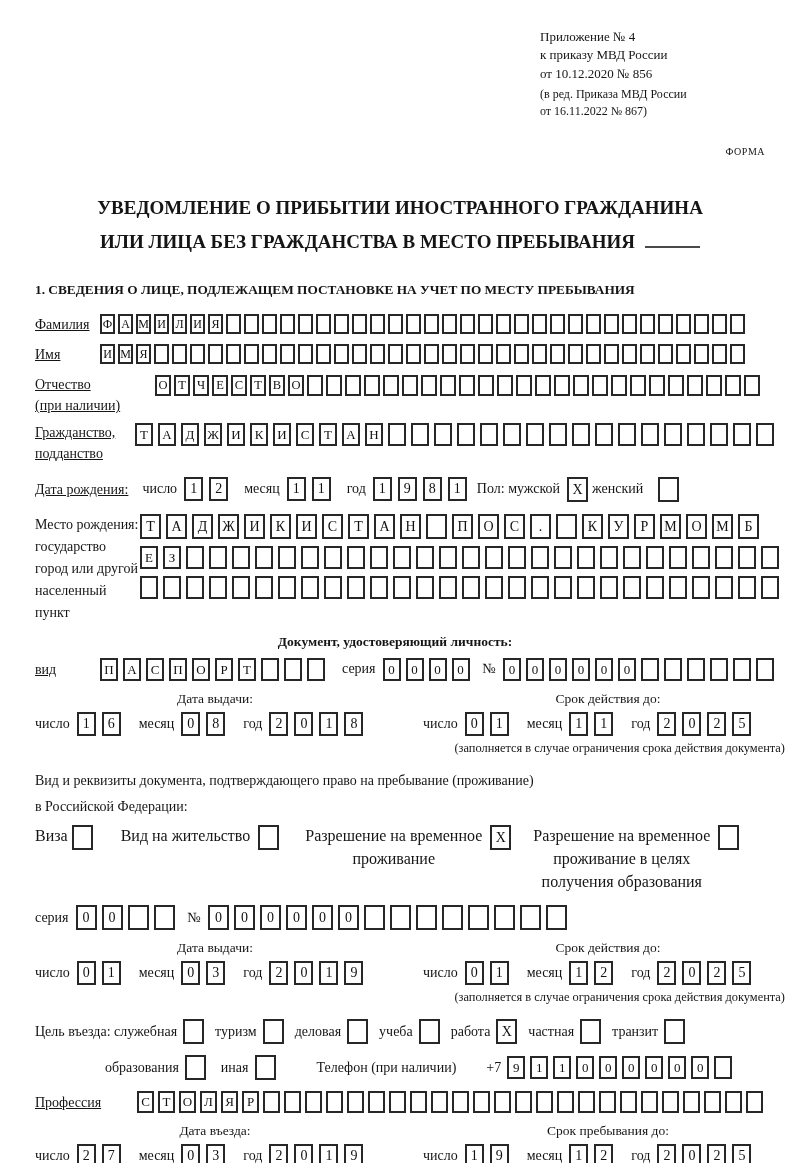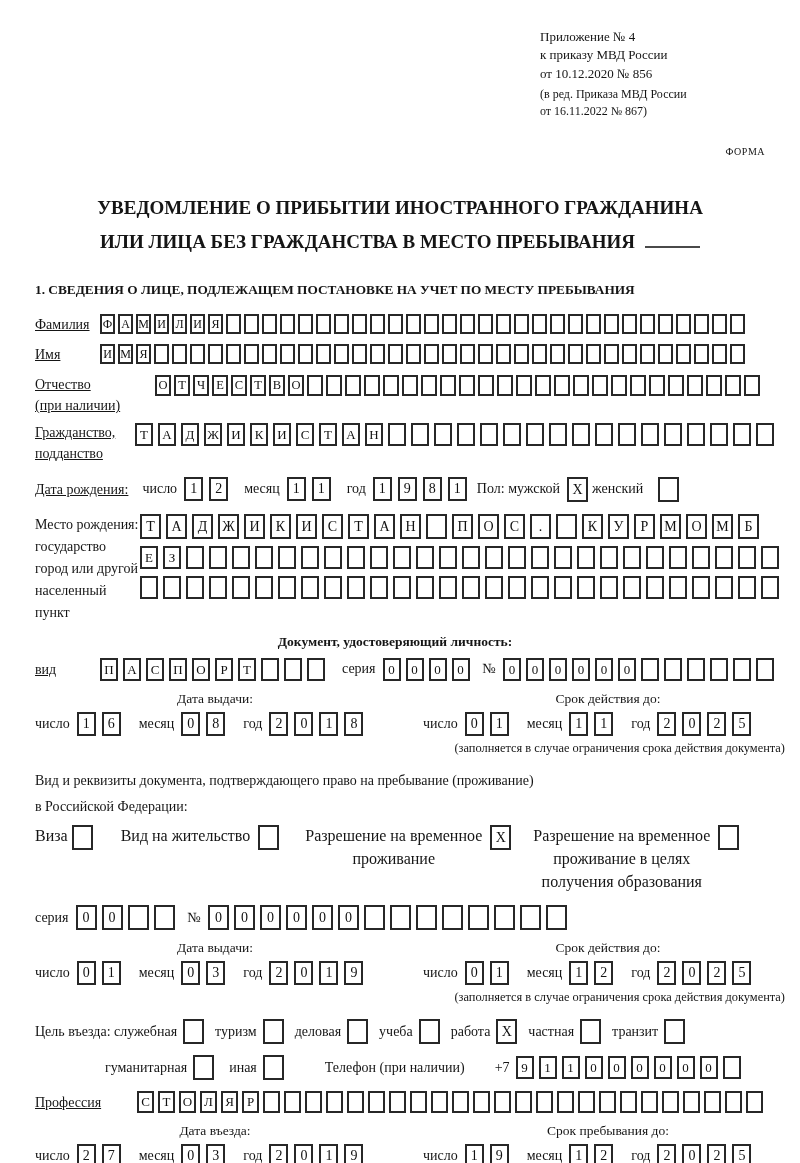--- a/index.html
+++ b/index.html
@@ -609,21 +609,21 @@
     <span class="cells chk">
         <span class="cell"></span>
       </span>
     <span class="olabel">транзит</span>
     <span class="cells chk">
         <span class="cell"></span>
       </span>
   </div>
 
   <div class="purpose" style="margin-top:11px;margin-left:70px;">
-    <span class="olabel">гуманитарная</span>
+    <span class="olabel">образования</span>
     <span class="cells chk">
         <span class="cell"></span>
       </span>
     <span class="olabel" style="margin-left:4px;">иная</span>
     <span class="cells chk">
         <span class="cell"></span>
       </span>
     <span class="olabel" style="margin-left:30px;">Телефон (при наличии)</span>
     <span class="olabel" style="margin-left:24px;">+7</span>
     <span class="cells cells-l">

